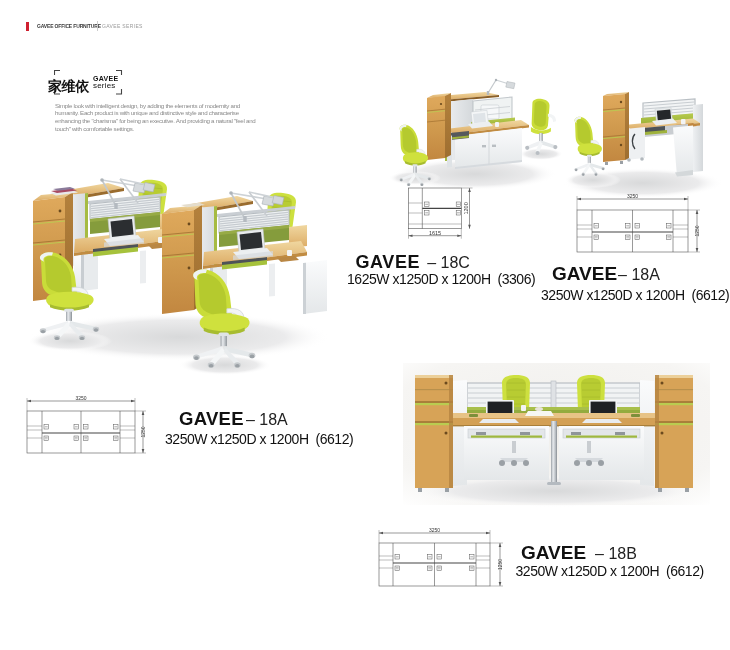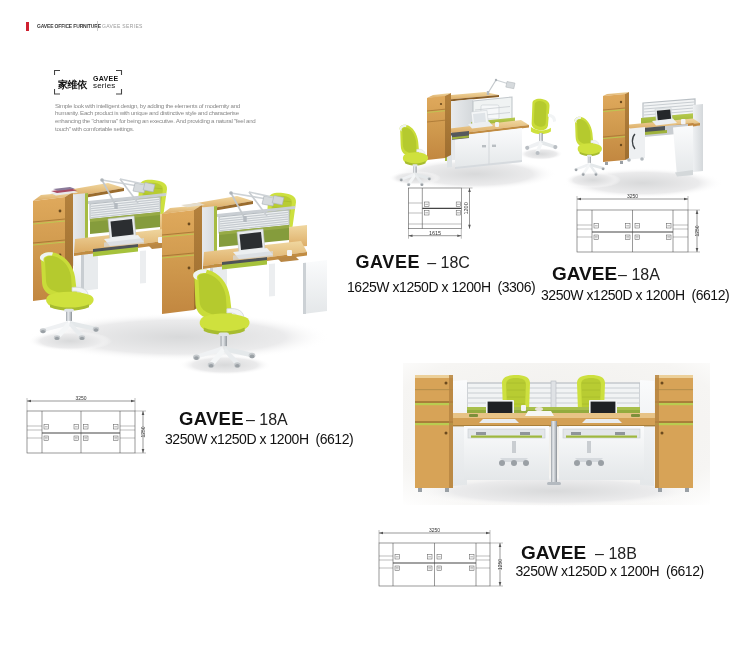--- a/index.html
+++ b/index.html
@@ -19,21 +19,21 @@
 
 <div class="abs" style="left:102px;top:22.5px;font-size:5px;color:#9a9a9a;letter-spacing:0.35px;white-space:nowrap;">GAVEE SERIES</div>
 
 <svg class="abs" style="left:54px;top:70px;" width="69" height="25" viewBox="0 0 69 25">
   <path d="M0.5,5 L0.5,0.5 L6,0.5" fill="none" stroke="#444" stroke-width="1.1"></path>
   <path d="M62,0.5 L67.5,0.5 L67.5,5" fill="none" stroke="#444" stroke-width="1.1"></path>
   <path d="M0.5,19 L0.5,24 L6,24" fill="none" stroke="#444" stroke-width="1.1"></path>
   <path d="M62,24 L67.5,24 L67.5,19" fill="none" stroke="#444" stroke-width="1.1"></path>
 </svg>
 
-<div class="abs" style="left:58px;top:77.5px;font-size:10px;font-weight:bold;color:#111;letter-spacing:-0.4px;white-space:nowrap;">家维依</div>
+<div class="abs" style="left:48px;top:77.5px;font-size:14px;font-weight:bold;color:#111;letter-spacing:-0.4px;white-space:nowrap;">家维依</div>
 
 <div class="abs" style="left:93px;top:75px;font-size:7px;font-weight:bold;color:#111;letter-spacing:0.3px;">GAVEE</div>
 
 <div class="abs" style="left:93px;top:80.5px;font-size:8px;color:#111;letter-spacing:0.2px;">series</div>
 
 <div class="abs" style="left:55px;top:101.5px;font-size:6.2px;letter-spacing:-0.3px;line-height:7.8px;color:#8a8a8a;white-space:nowrap;">
 Simple look with intelligent design, by adding the elements of modernity and<br>
 humanity. Each product is with unique and distinctive style and characterise<br>
 enhancing the "charisma" for being an executive. And providing a natural "feel and<br>
 touch" with comfortable settings.
@@ -646,21 +646,21 @@
     <line x1="130" y1="18" x2="130" y2="61" stroke="#555" stroke-width="0.6" fill="none"></line>
     <line x1="120" y1="18" x2="133" y2="18" stroke="#555" stroke-width="0.4"></line>
     <line x1="120" y1="61" x2="133" y2="61" stroke="#555" stroke-width="0.4"></line>
     <path d="M130,18 l-1.3,4 l2.6,0 z" fill="#555"></path>
     <path d="M130,61 l-1.3,-4 l2.6,0 z" fill="#555"></path>
     <text x="131.5" y="39.5" font-size="5" fill="#333" text-anchor="middle" transform="rotate(-90 131.5 39.5)">1250</text>
   </svg>
 
 <div class="abs" style="left:355.5px;top:252px;white-space:nowrap;"><span style="font-size:18px;font-weight:bold;color:#111;letter-spacing:0.6px;">GAVEE</span><span style="font-size:16px;color:#222;margin-left:7px;">– 18C</span></div>
 
-<div class="abs" style="left:347px;top:271px;font-size:14px;letter-spacing:-0.45px;color:#111;white-space:nowrap;margin-top:8px;">1625W x1250D x 1200H&nbsp; (3306)</div>
+<div class="abs" style="left:347px;top:271px;font-size:14px;letter-spacing:-0.45px;color:#111;white-space:nowrap;">1625W x1250D x 1200H&nbsp; (3306)</div>
 
 <div class="abs" style="left:552px;top:263px;white-space:nowrap;"><span style="font-size:19px;font-weight:bold;color:#111;">GAVEE</span><span style="font-size:16px;color:#222;margin-left:1px;">– 18A</span></div>
 
 <div class="abs" style="left:541px;top:287px;font-size:14px;letter-spacing:-0.45px;color:#111;white-space:nowrap;">3250W x1250D x 1200H&nbsp; (6612)</div>
 
 <div class="abs" style="left:179px;top:408px;white-space:nowrap;"><span style="font-size:18.5px;font-weight:bold;color:#111;letter-spacing:0.3px;">GAVEE</span><span style="font-size:16px;color:#222;margin-left:2px;">– 18A</span></div>
 
 <div class="abs" style="left:165px;top:431px;font-size:14px;letter-spacing:-0.45px;color:#111;white-space:nowrap;">3250W x1250D x 1200H&nbsp; (6612)</div>
 
 <div class="abs" style="left:521px;top:542px;white-space:nowrap;"><span style="font-size:19px;font-weight:bold;color:#111;">GAVEE</span><span style="font-size:16px;color:#222;margin-left:9px;">– 18B</span></div>

